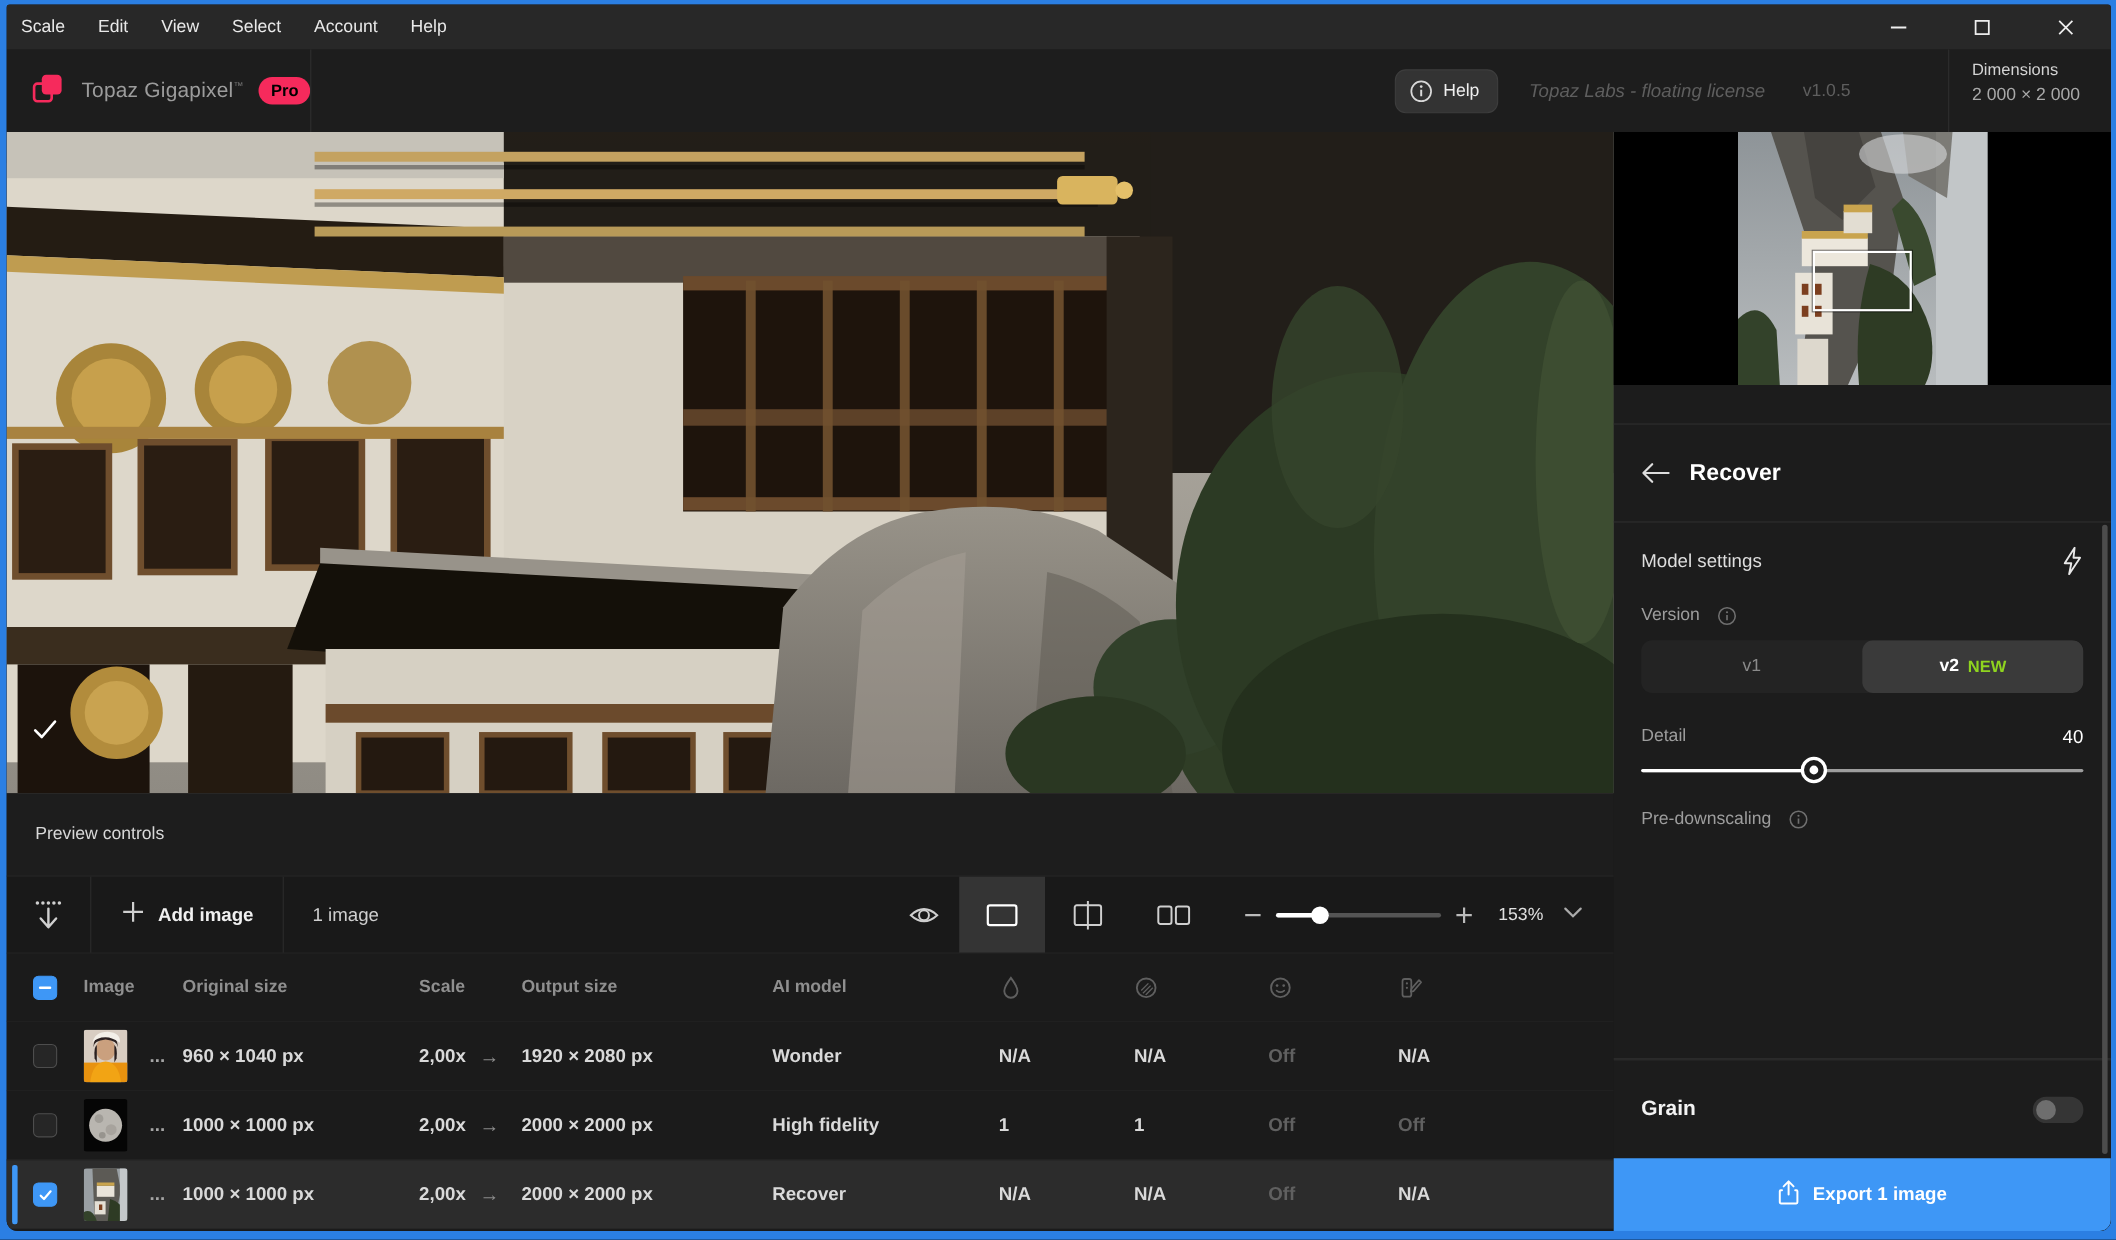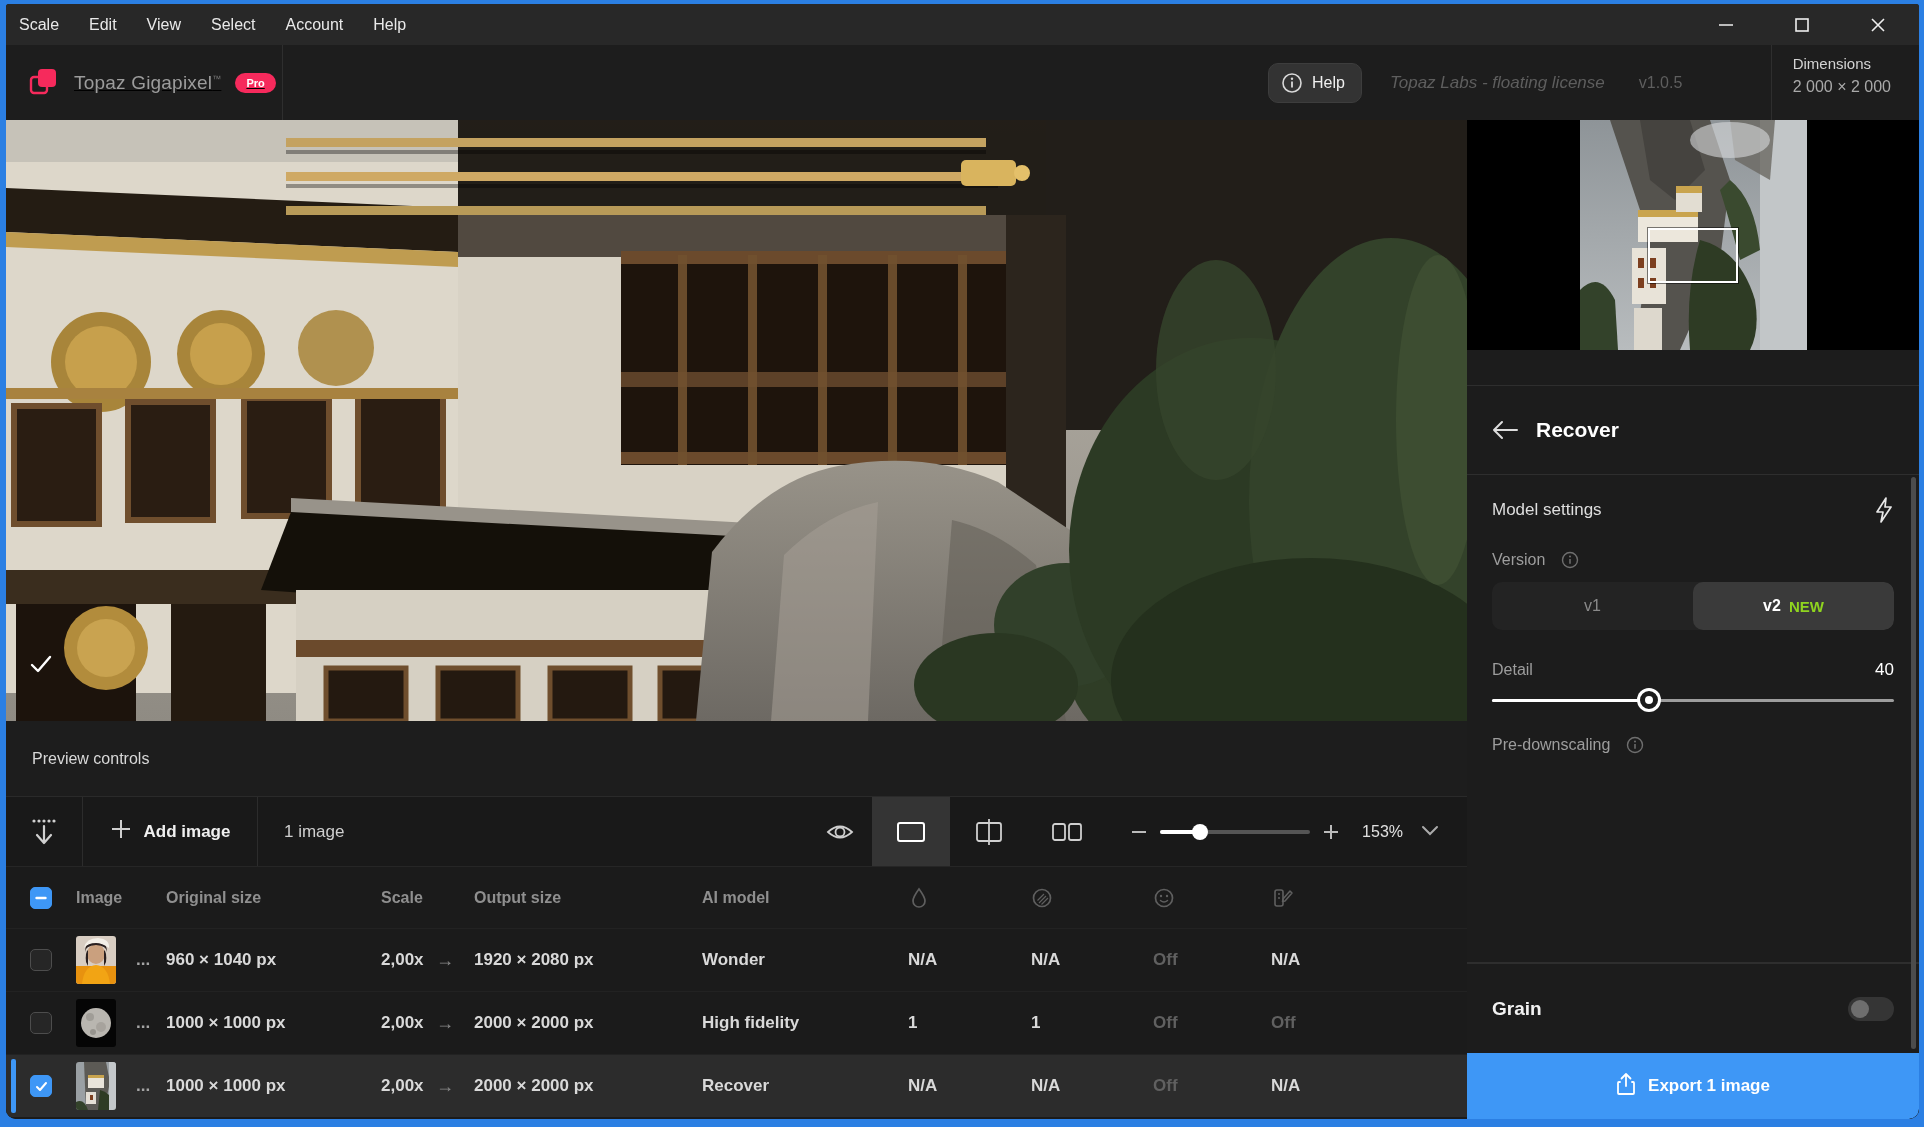--- a/index.html
+++ b/index.html
@@ -10,25 +10,25 @@
 
   
   .titlebar { height:41px; background:#282828; display:flex; align-items:center; flex:none; }
   .menu { display:flex; align-items:center; gap:30px; padding-left:13px; }
   .menu-item { color:#e9e9e9; font-size:16px; cursor:default; }
   .wincontrols { margin-left:auto; display:flex; align-items:center; gap:46px; padding-right:26px; }
   .wc { width:30px; height:30px; display:flex; align-items:center; justify-content:center; color:#eee; }
 
   
   .header { height:75px; background:#1d1d1d; display:flex; align-items:center; flex:none; position:relative; }
-  .logo-wrap { display:flex; align-items:center; gap:14px; padding-left:22px; width:276px; flex:none;text-decoration:underline; }
+  .logo-wrap { display:flex; align-items:center; gap:14px; padding-left:22px; width:276px; flex:none; }
   .header-sep { position:absolute; left:276px; top:0; bottom:0; width:1px; background:#2e2e2e; }
   .brand { color:#9c9c9c; font-size:19px; letter-spacing:.2px; white-space:nowrap; }
   .brand sup { font-size:9px; color:#777; }
-  .pro-badge { background:#f62a5c; color:#ffffff; font-size:11px; font-weight:bold; padding:4px 11px; border-radius:14px; }
+  .pro-badge { background:#f62a5c; color:#000000; font-size:15px; font-weight:bold; padding:4px 11px; border-radius:14px; }
   .help-btn { margin-left:986px; display:flex; align-items:center; gap:9px; background:#333333; border:1px solid #3d3d3d;
               border-radius:10px; padding:8px 16px 8px 12px; color:#f0f0f0; font-size:16px; }
   .license { color:#5e5e5e; font-size:17px; font-style:italic; margin-left:28px; white-space:nowrap; }
   .app-version { color:#5e5e5e; font-size:16px; margin-left:34px; }
   .dim-sep { position:absolute; left:1765px; top:0; bottom:0; width:1px; background:#2e2e2e; }
   .dims { position:absolute; right:28px; top:10px; text-align:left; }
   .dims .t { color:#d3d3d3; font-size:15px; margin-bottom:6px; }
   .dims .v { color:#a9a9a9; font-size:16px; }
 
   

